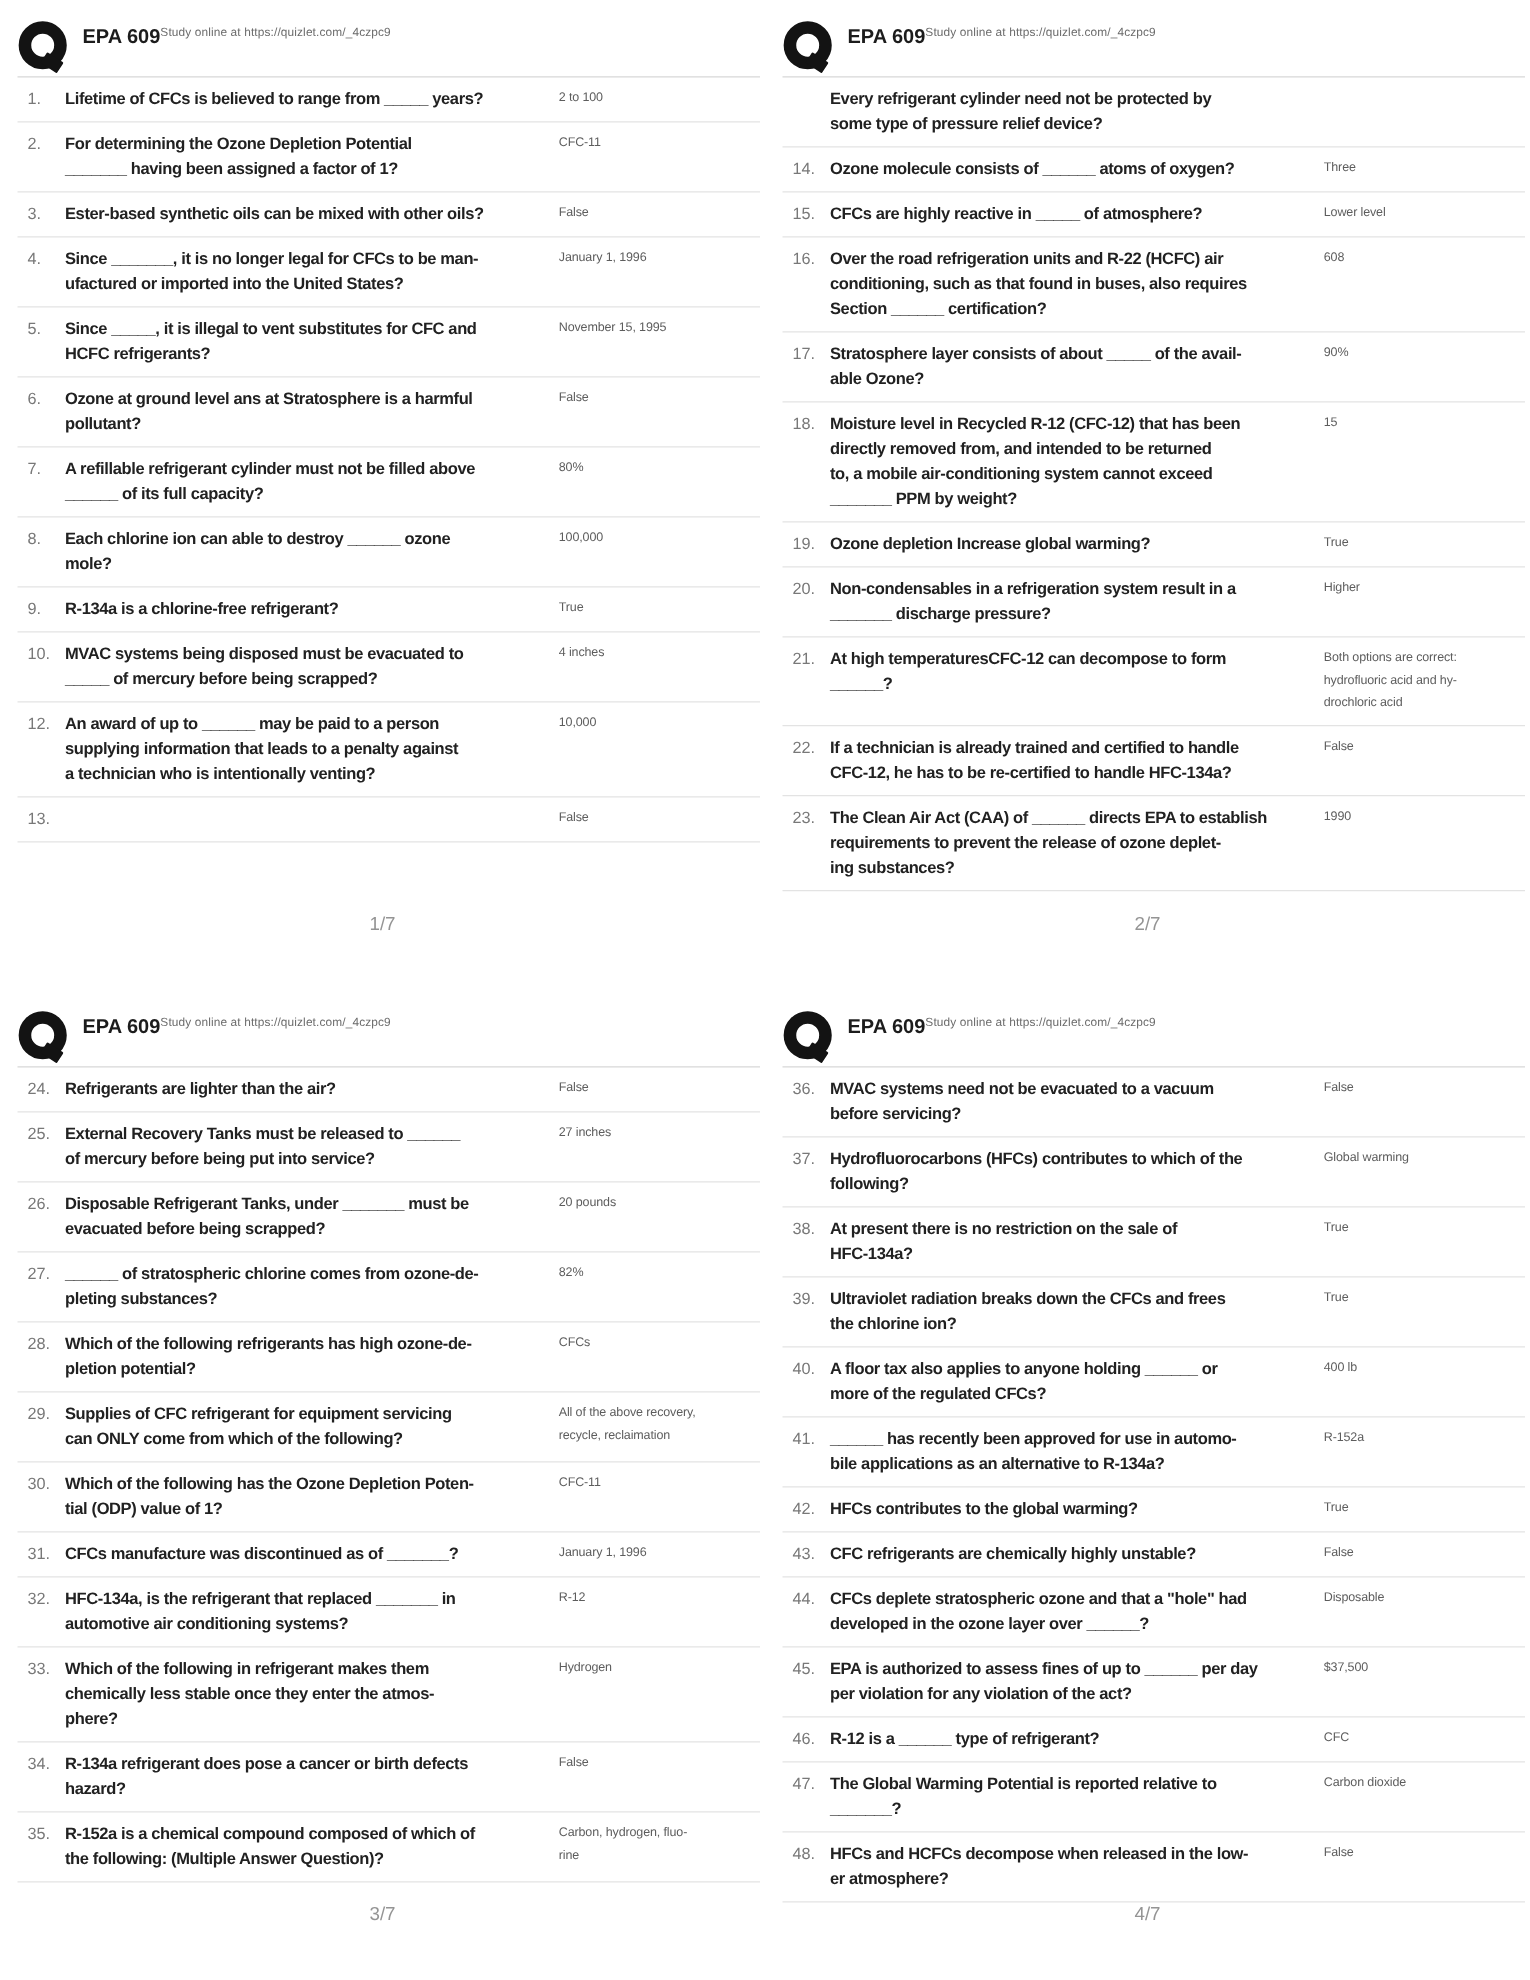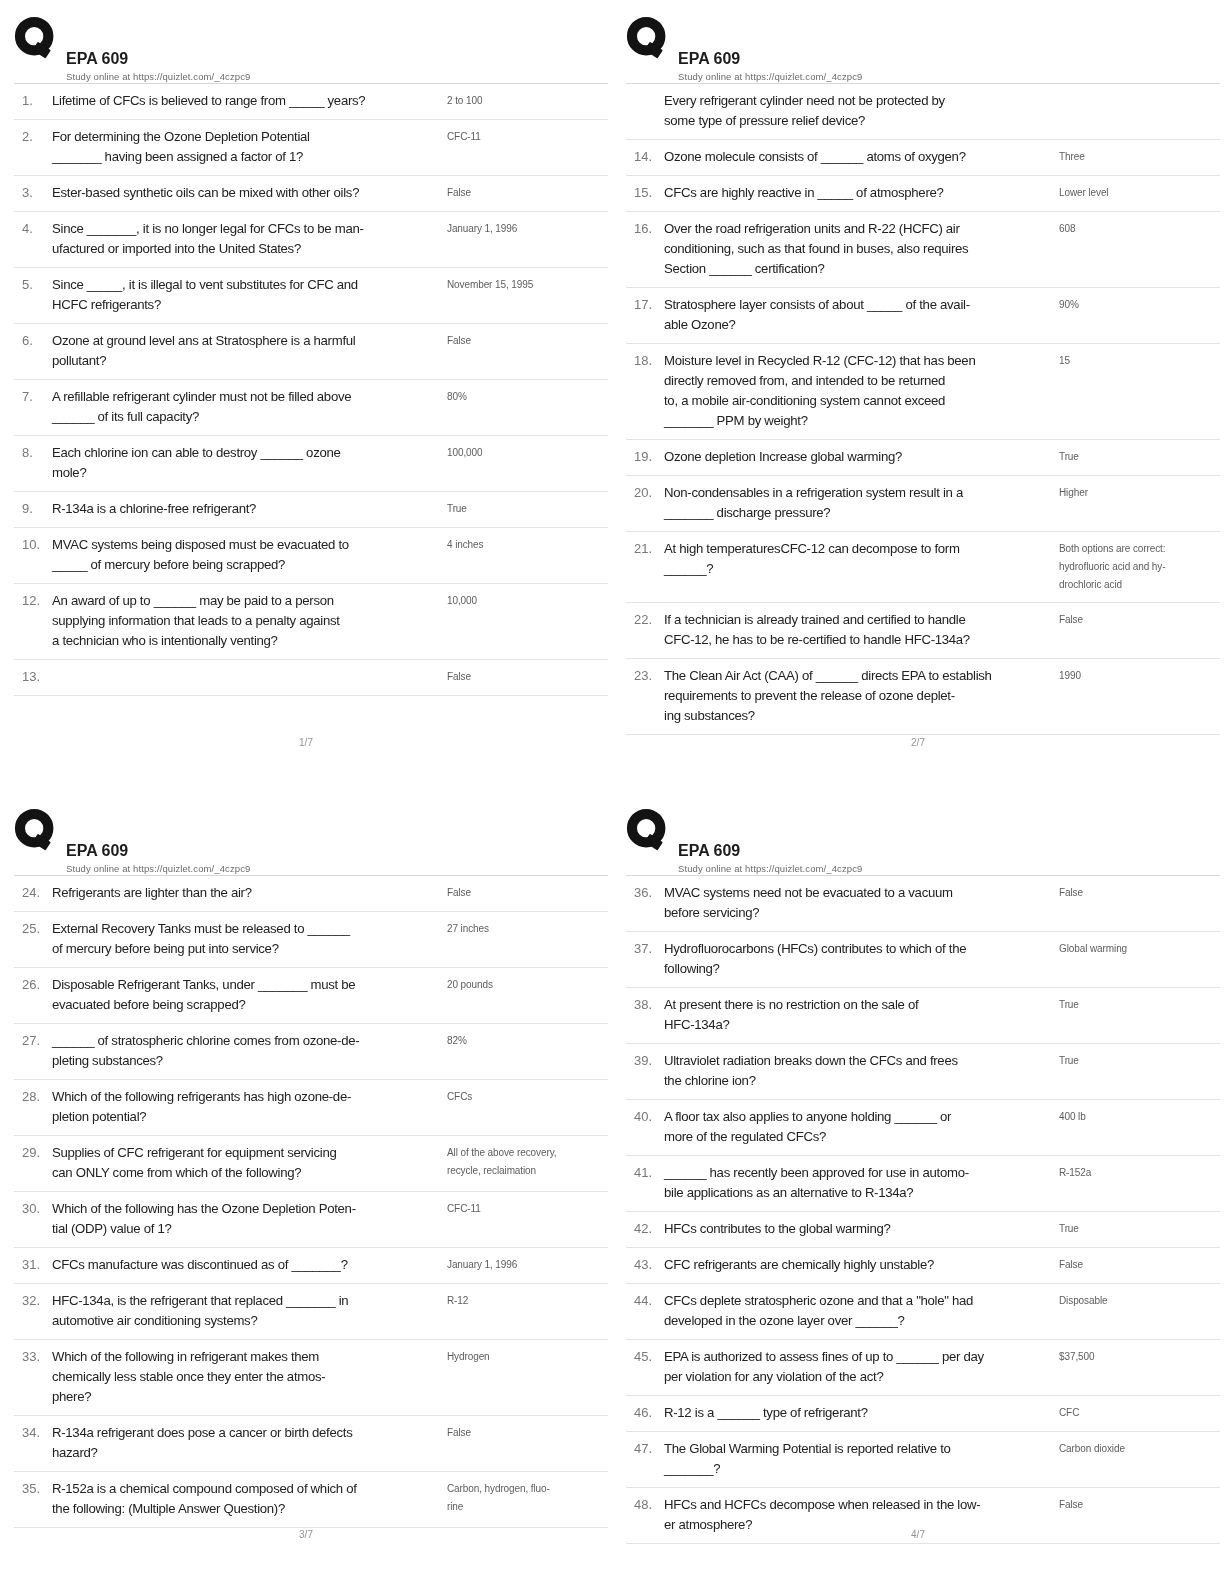--- a/index.html
+++ b/index.html
@@ -13,41 +13,41 @@
   #p2{left:612px;top:0}
   #p3{left:0;top:792px}
   #p4{left:612px;top:792px}
   .page-inner{padding:18px 4px 0 14px;position:relative;height:100%;box-sizing:border-box;}
   .hdr{
     display:flex;align-items:flex-start;gap:8px;
     border-bottom:1px solid #d8d8d8;
     min-height:44px;box-sizing:border-box;padding-bottom:1px;
   }
   .logo{flex:0 0 auto;width:44px;height:44px;margin-top:-2px;}
-  .hdr-text{display:flex;flex-direction:column;margin-top:29px;}
+  .hdr-text{display:flex;flex-direction:row;}
   .hdr-title{font-size:16px;font-weight:bold;color:#1c1c1c;line-height:1.15;margin-top:3px;}
   .hdr-sub{font-size:9.5px;color:#6b6b6b;margin-top:3px;letter-spacing:0.1px;}
   .row{
     display:grid;
     grid-template-columns:38px 390px 1fr;
     border-bottom:1px solid #e3e3e3;
     padding:7px 0 8px 0;
   }
   .num{font-size:13px;color:#787878;padding-left:8px;line-height:20px;}
   .q{
-    font-size:13.2px;font-weight:normal;color:#212121;
+    font-size:13.2px;font-weight:bold;color:#212121;
     line-height:20px;letter-spacing:-0.3px;white-space:pre-line;
   }
   .a{
     font-size:10px;color:#5d5d5d;line-height:18px;
     padding-left:5px;padding-top:1px;white-space:pre-line;letter-spacing:-0.1px;
   }
   .footer{
     position:absolute;bottom:44px;left:0;right:0;text-align:center;
-    font-size:10px;color:#949494;
+    font-size:15px;color:#949494;
   }
 </style>
 </head>
 <body>
 
 <div class="page" id="p1">
   <div class="page-inner">
     <div class="hdr">
       <svg class="logo" viewBox="0 0 48 48">
         <circle cx="22" cy="22" r="15.5" fill="none" stroke="#131313" stroke-width="11"></circle>

